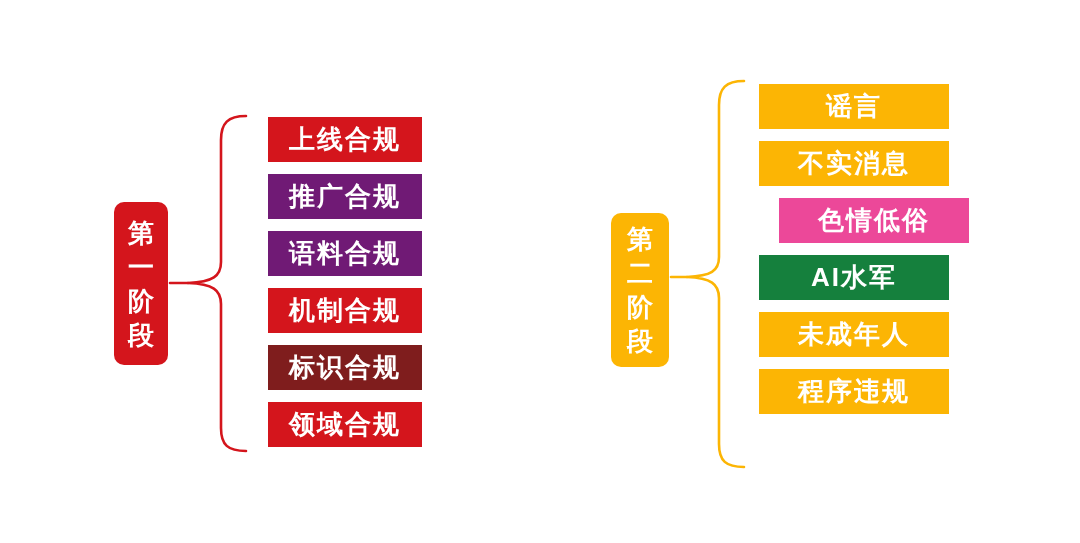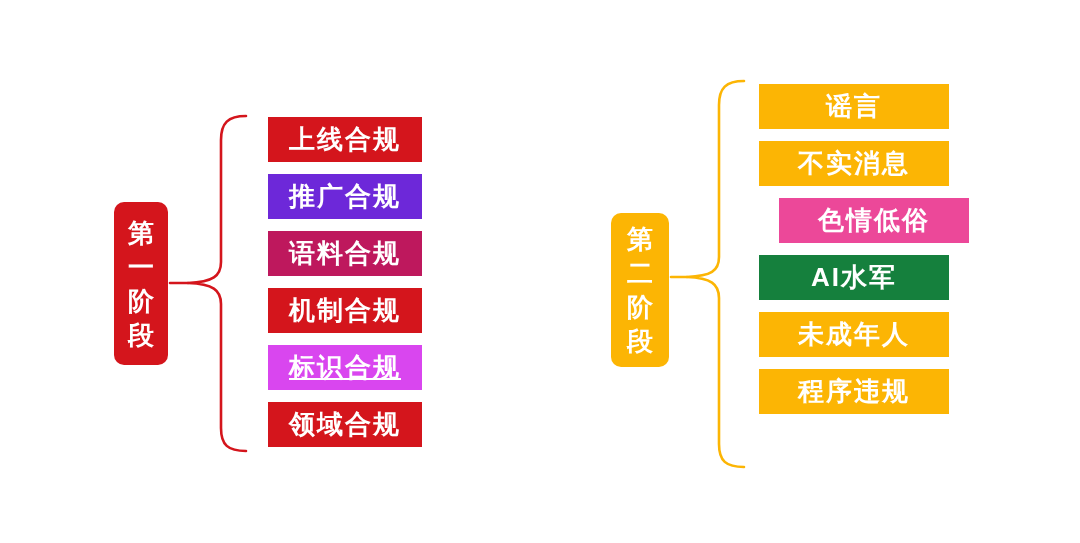--- a/index.html
+++ b/index.html
@@ -69,24 +69,24 @@
 
   <div class="phase p1" style="background-color: rgb(212, 21, 28);">
     <span class="ch">第</span>
     <span class="ch">一</span>
     <span class="ch">阶</span>
     <span class="ch">段</span>
   </div>
 
   <div class="col left">
     <div class="item" style="background-color: rgb(212, 21, 28);">上线合规</div>
-    <div class="item" style="background-color: #6d28d9;">推广合规</div>
-    <div class="item" style="background-color: #be185d;">语料合规</div>
+    <div class="item" style="background-color: #701a75;">推广合规</div>
+    <div class="item" style="background-color: #701a75;">语料合规</div>
     <div class="item" style="background-color: rgb(212, 21, 28);">机制合规</div>
-    <div class="item" style="background-color: #d946ef; text-decoration: underline;">标识合规</div>
+    <div class="item" style="background-color: #7f1d1d;">标识合规</div>
     <div class="item" style="background-color: rgb(212, 21, 28);">领域合规</div>
   </div>
 
   <div class="phase p2" style="background-color: rgb(252, 181, 4);">
     <span class="ch">第</span>
     <span class="ch">二</span>
     <span class="ch">阶</span>
     <span class="ch">段</span>
   </div>
 

